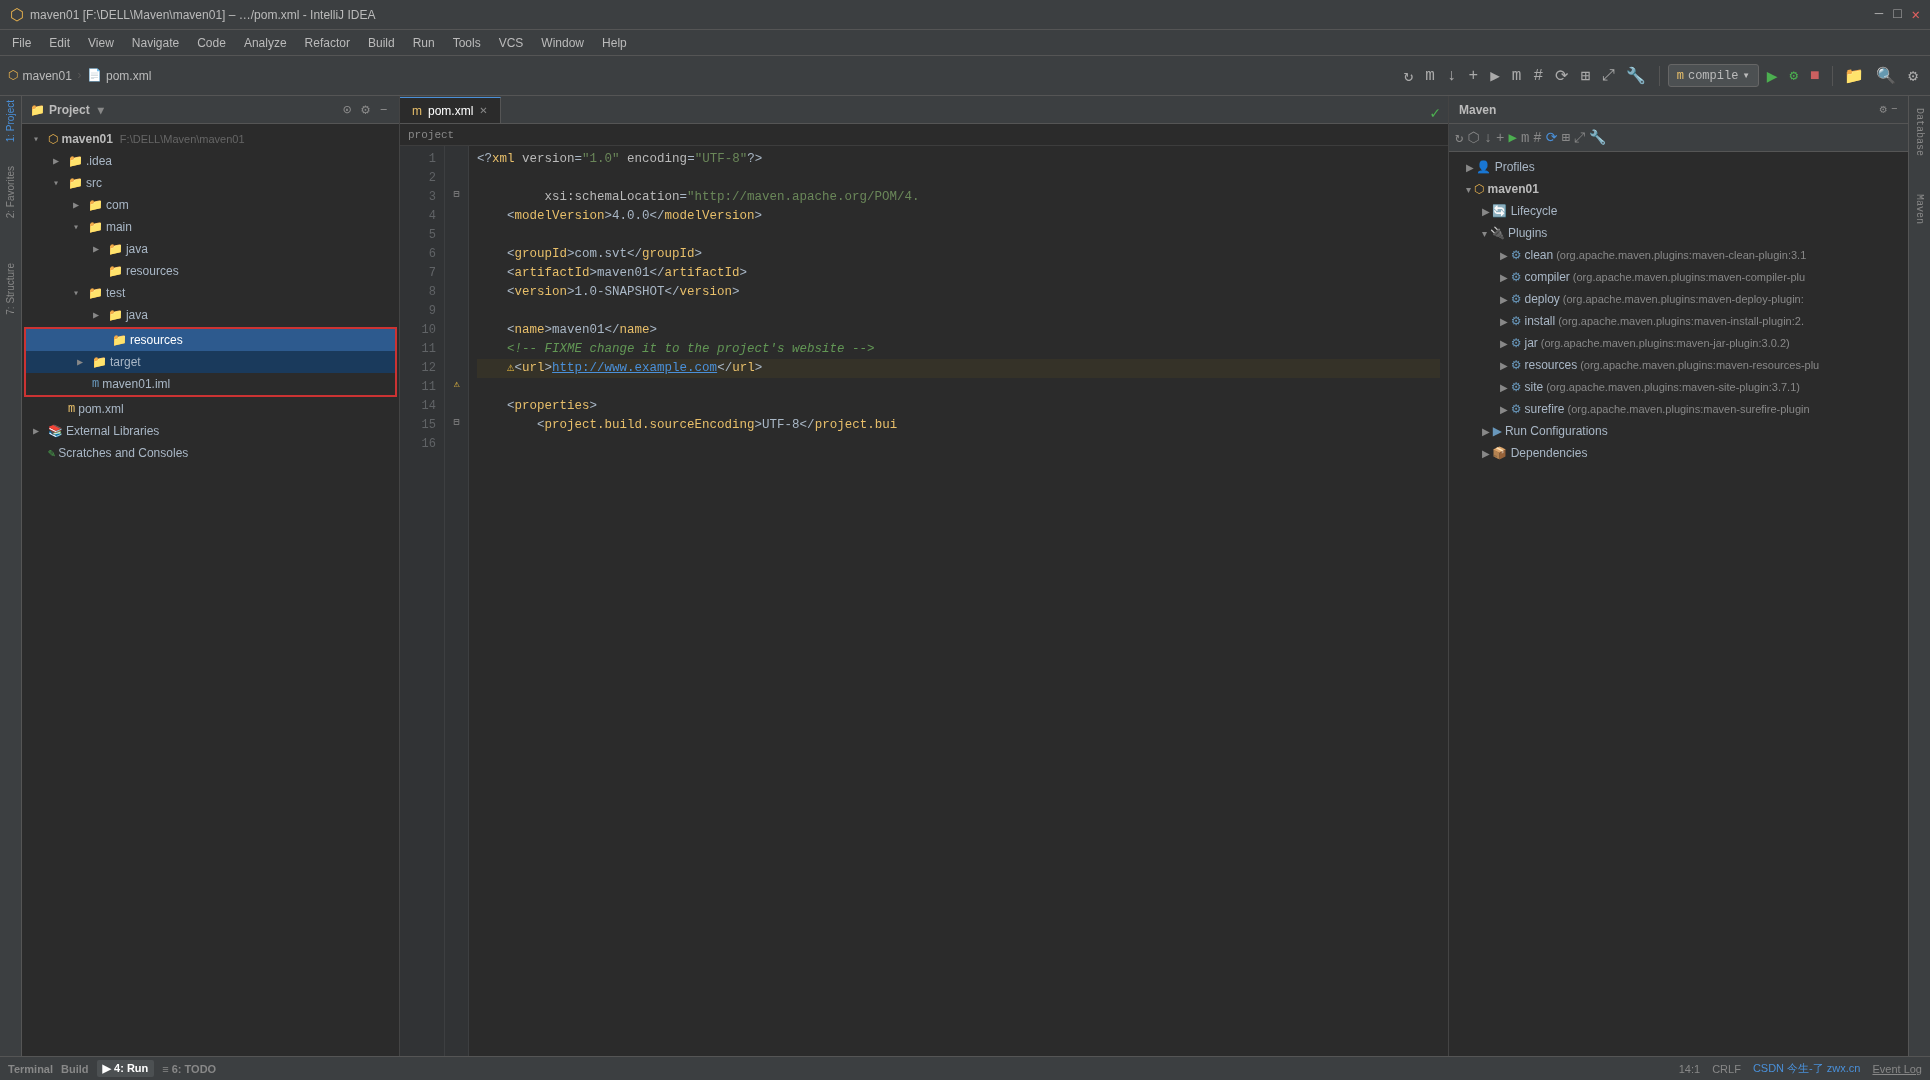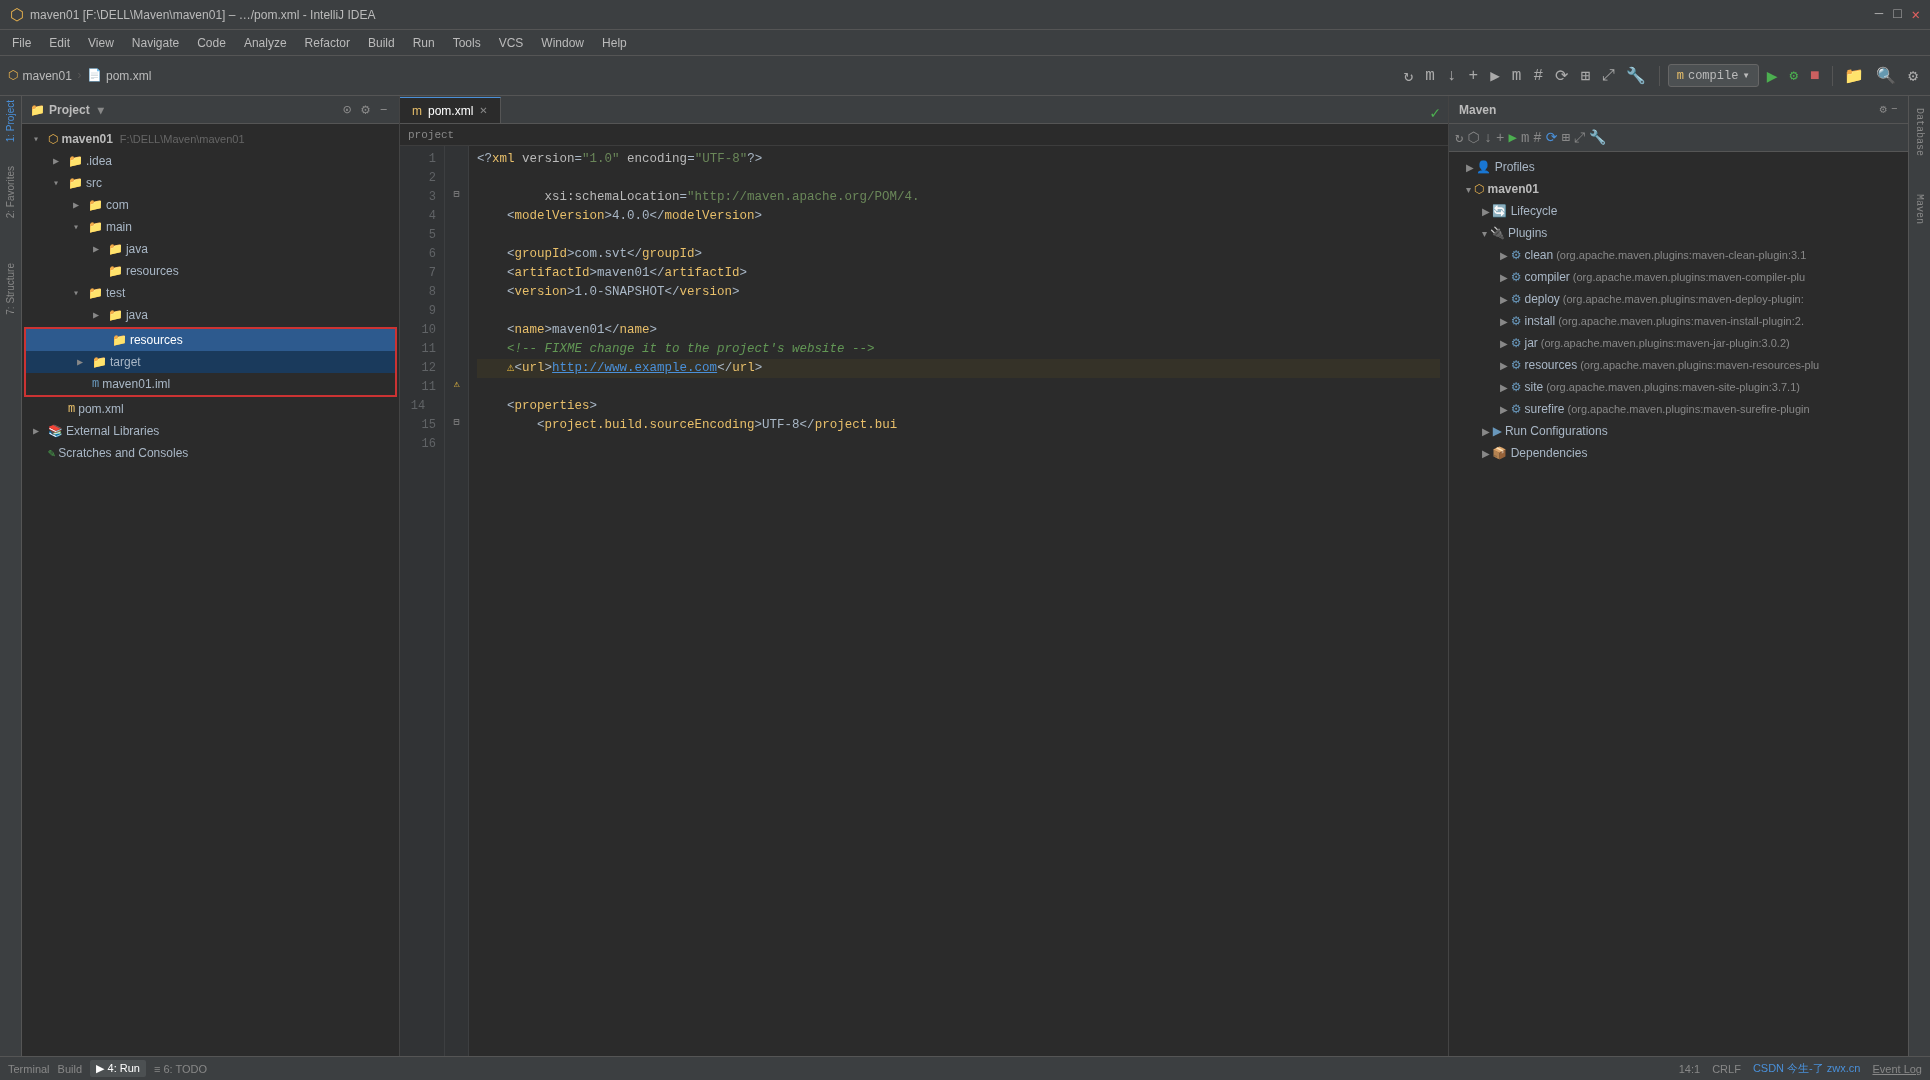--- a/index.html
+++ b/index.html
@@ -624,21 +624,21 @@
           <div style="line-height:19px;">4</div>
           <div style="line-height:19px;">5</div>
           <div style="line-height:19px;">6</div>
           <div style="line-height:19px;">7</div>
           <div style="line-height:19px;">8</div>
           <div style="line-height:19px;">9</div>
           <div style="line-height:19px;">10</div>
           <div style="line-height:19px;">11</div>
           <div style="line-height:19px;">12</div>
           <div style="line-height:19px;">11</div>
-          <div style="line-height:19px;text-align:center;">14</div>
+          <div style="line-height:19px;">14</div>
           <div style="line-height:19px;">15</div>
           <div style="line-height:19px;">16</div>
         </div>
 
         <div class="editor-gutter">
           <div class="gutter-cell" style="height:19px;"></div>
           <div class="gutter-cell" style="height:19px;"></div>
           <div class="gutter-cell" style="height:19px; color:#888;">⊟</div>
           <div class="gutter-cell" style="height:19px;"></div>
           <div class="gutter-cell" style="height:19px;"></div>
@@ -828,21 +828,21 @@
       </div>
       <div style="display:flex; align-items:center; gap:6px;">
         <span style="color:#888; cursor:pointer; font-size:14px;">⚙</span>
         <span style="color:#888; cursor:pointer; font-size:14px;">–</span>
       </div>
     </div>
 
   </div>
 
   <div style="height:24px; background:#3c3f41; display:flex; align-items:center; justify-content:space-between; padding:0 8px; border-top:1px solid #555; position:absolute; bottom:0; left:0; right:0;">
-    <div style="display:flex; align-items:center; gap:8px;">
+    <div style="display:flex; align-items:center; gap:8px;font-weight:bold;">
       <span style="color:#888; font-size:11px; font-family:Arial;">Terminal</span>
       <span style="color:#888; font-size:11px; font-family:Arial;">Build</span>
       <span style="color:#fff; font-size:11px; font-family:Arial; background:#4c5052; padding:2px 6px; border-radius:2px;">▶ 4: Run</span>
       <span style="color:#888; font-size:11px; font-family:Arial;">≡ 6: TODO</span>
     </div>
     <div style="display:flex; align-items:center; gap:12px;">
       <span style="color:#888; font-size:11px; font-family:Arial;">14:1</span>
       <span style="color:#888; font-size:11px; font-family:Arial;">CRLF</span>
       <span style="color:#4a90d9; font-size:11px; font-family:Arial; cursor:pointer;">CSDN 今生-了 zwx.cn</span>
       <span style="color:#888; font-size:11px; font-family:Arial; cursor:pointer;text-decoration:underline;">Event Log</span>

